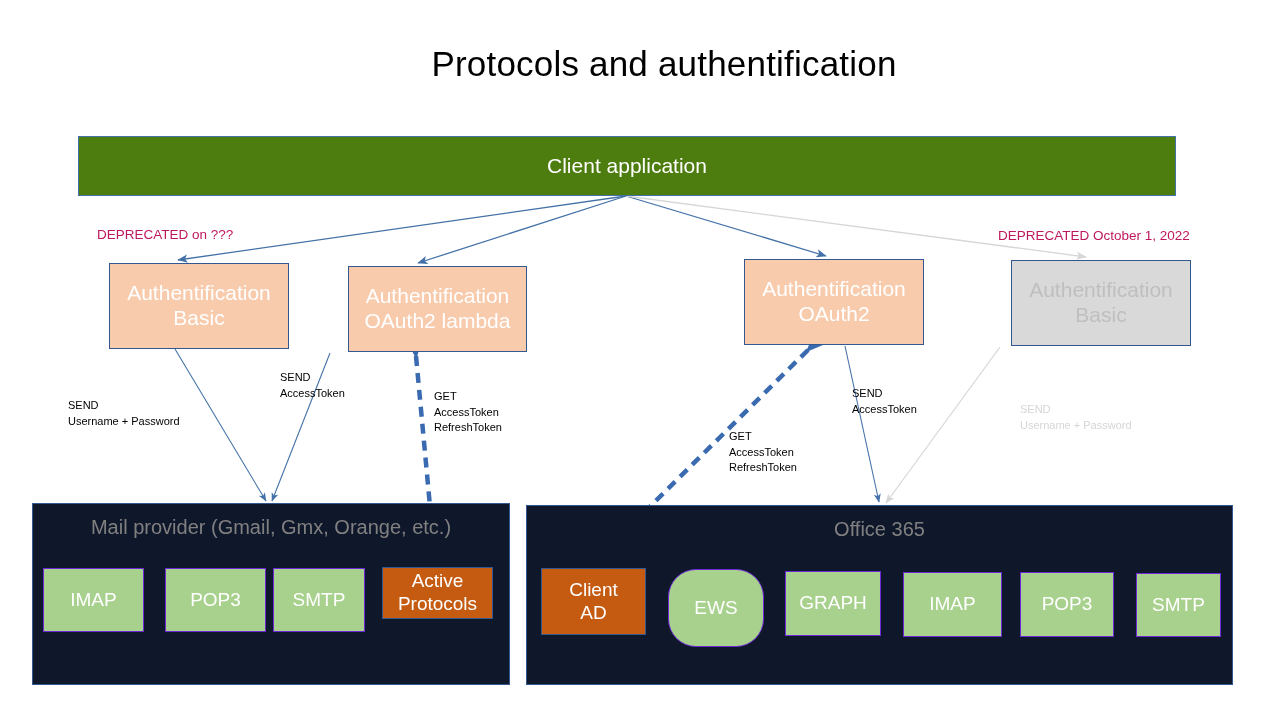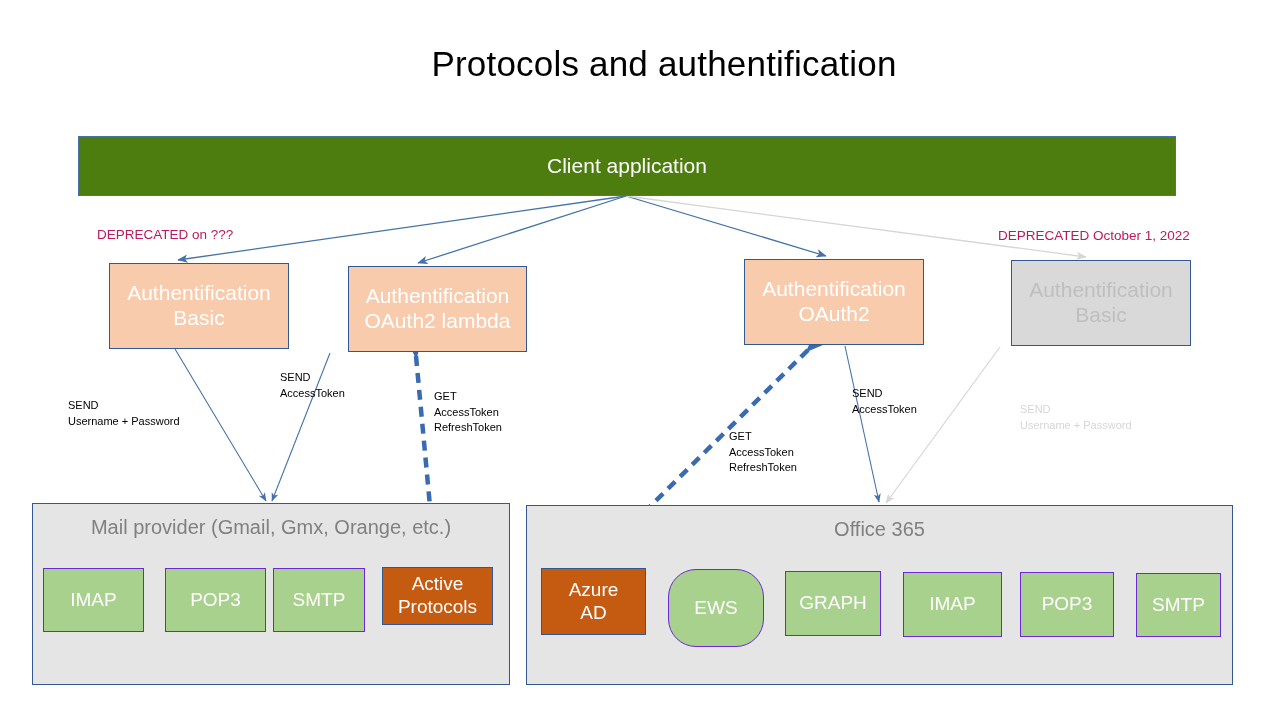--- a/index.html
+++ b/index.html
@@ -79,21 +79,21 @@
     color: #BFBFBF;
   }
   .auth-1 { left: 85px;  top: 263px; width: 180px; height: 86px; }
   .auth-2 { left: 324px; top: 266px; width: 179px; height: 86px; }
   .auth-3 { left: 720px; top: 259px; width: 180px; height: 86px; }
   .auth-4 { left: 987px; top: 260px; width: 180px; height: 86px; }
 
   .provider {
     position: absolute;
     box-sizing: border-box;
-    background: #e5e5e5;
+    background: #0f172a;
     border: 1px solid #33578F;
   }
   .provider-mail  { left: 32px;  top: 503px; width: 478px; height: 182px; }
   .provider-o365  { left: 526px; top: 505px; width: 707px; height: 180px; }
   .provider-title {
     position: absolute;
     left: 0;
     top: 12px;
     width: 100%;
     text-align: center;
@@ -234,30 +234,30 @@
       <div class="provider-title">Mail provider (Gmail, Gmx, Orange, etc.)</div>
       <div class="svc" style="left:10px;  top:64px; width:101px; height:64px;">
         <span>IMAP</span>
       </div>
       <div class="svc" style="left:132px; top:64px; width:101px; height:64px;">
         <span>POP3</span>
       </div>
       <div class="svc" style="left:240px; top:64px; width:92px;  height:64px;">
         <span>SMTP</span>
       </div>
-      <div class="svc ad" style="left:349px; top:63px; width:111px; height:58px;">
+      <div class="svc ad" style="left:349px; top:63px; width:111px; height:52px;">
         <span>Active</span>
         <span>Protocols</span>
       </div>
     </div>
 
     <div class="provider provider-o365">
       <div class="provider-title">Office 365</div>
       <div class="svc ad" style="left:14px;  top:62px; width:105px; height:67px;">
-        <span>Azure</span>
+        <span>Client</span>
         <span>AD</span>
       </div>
       <div class="svc" style="left:141px; top:63px; width:96px;  height:78px;border-radius:28px;">
         <span>EWS</span>
       </div>
       <div class="svc" style="left:258px; top:65px; width:96px;  height:65px;">
         <span>GRAPH</span>
       </div>
       <div class="svc" style="left:376px; top:66px; width:99px;  height:65px;">
         <span>IMAP</span>

